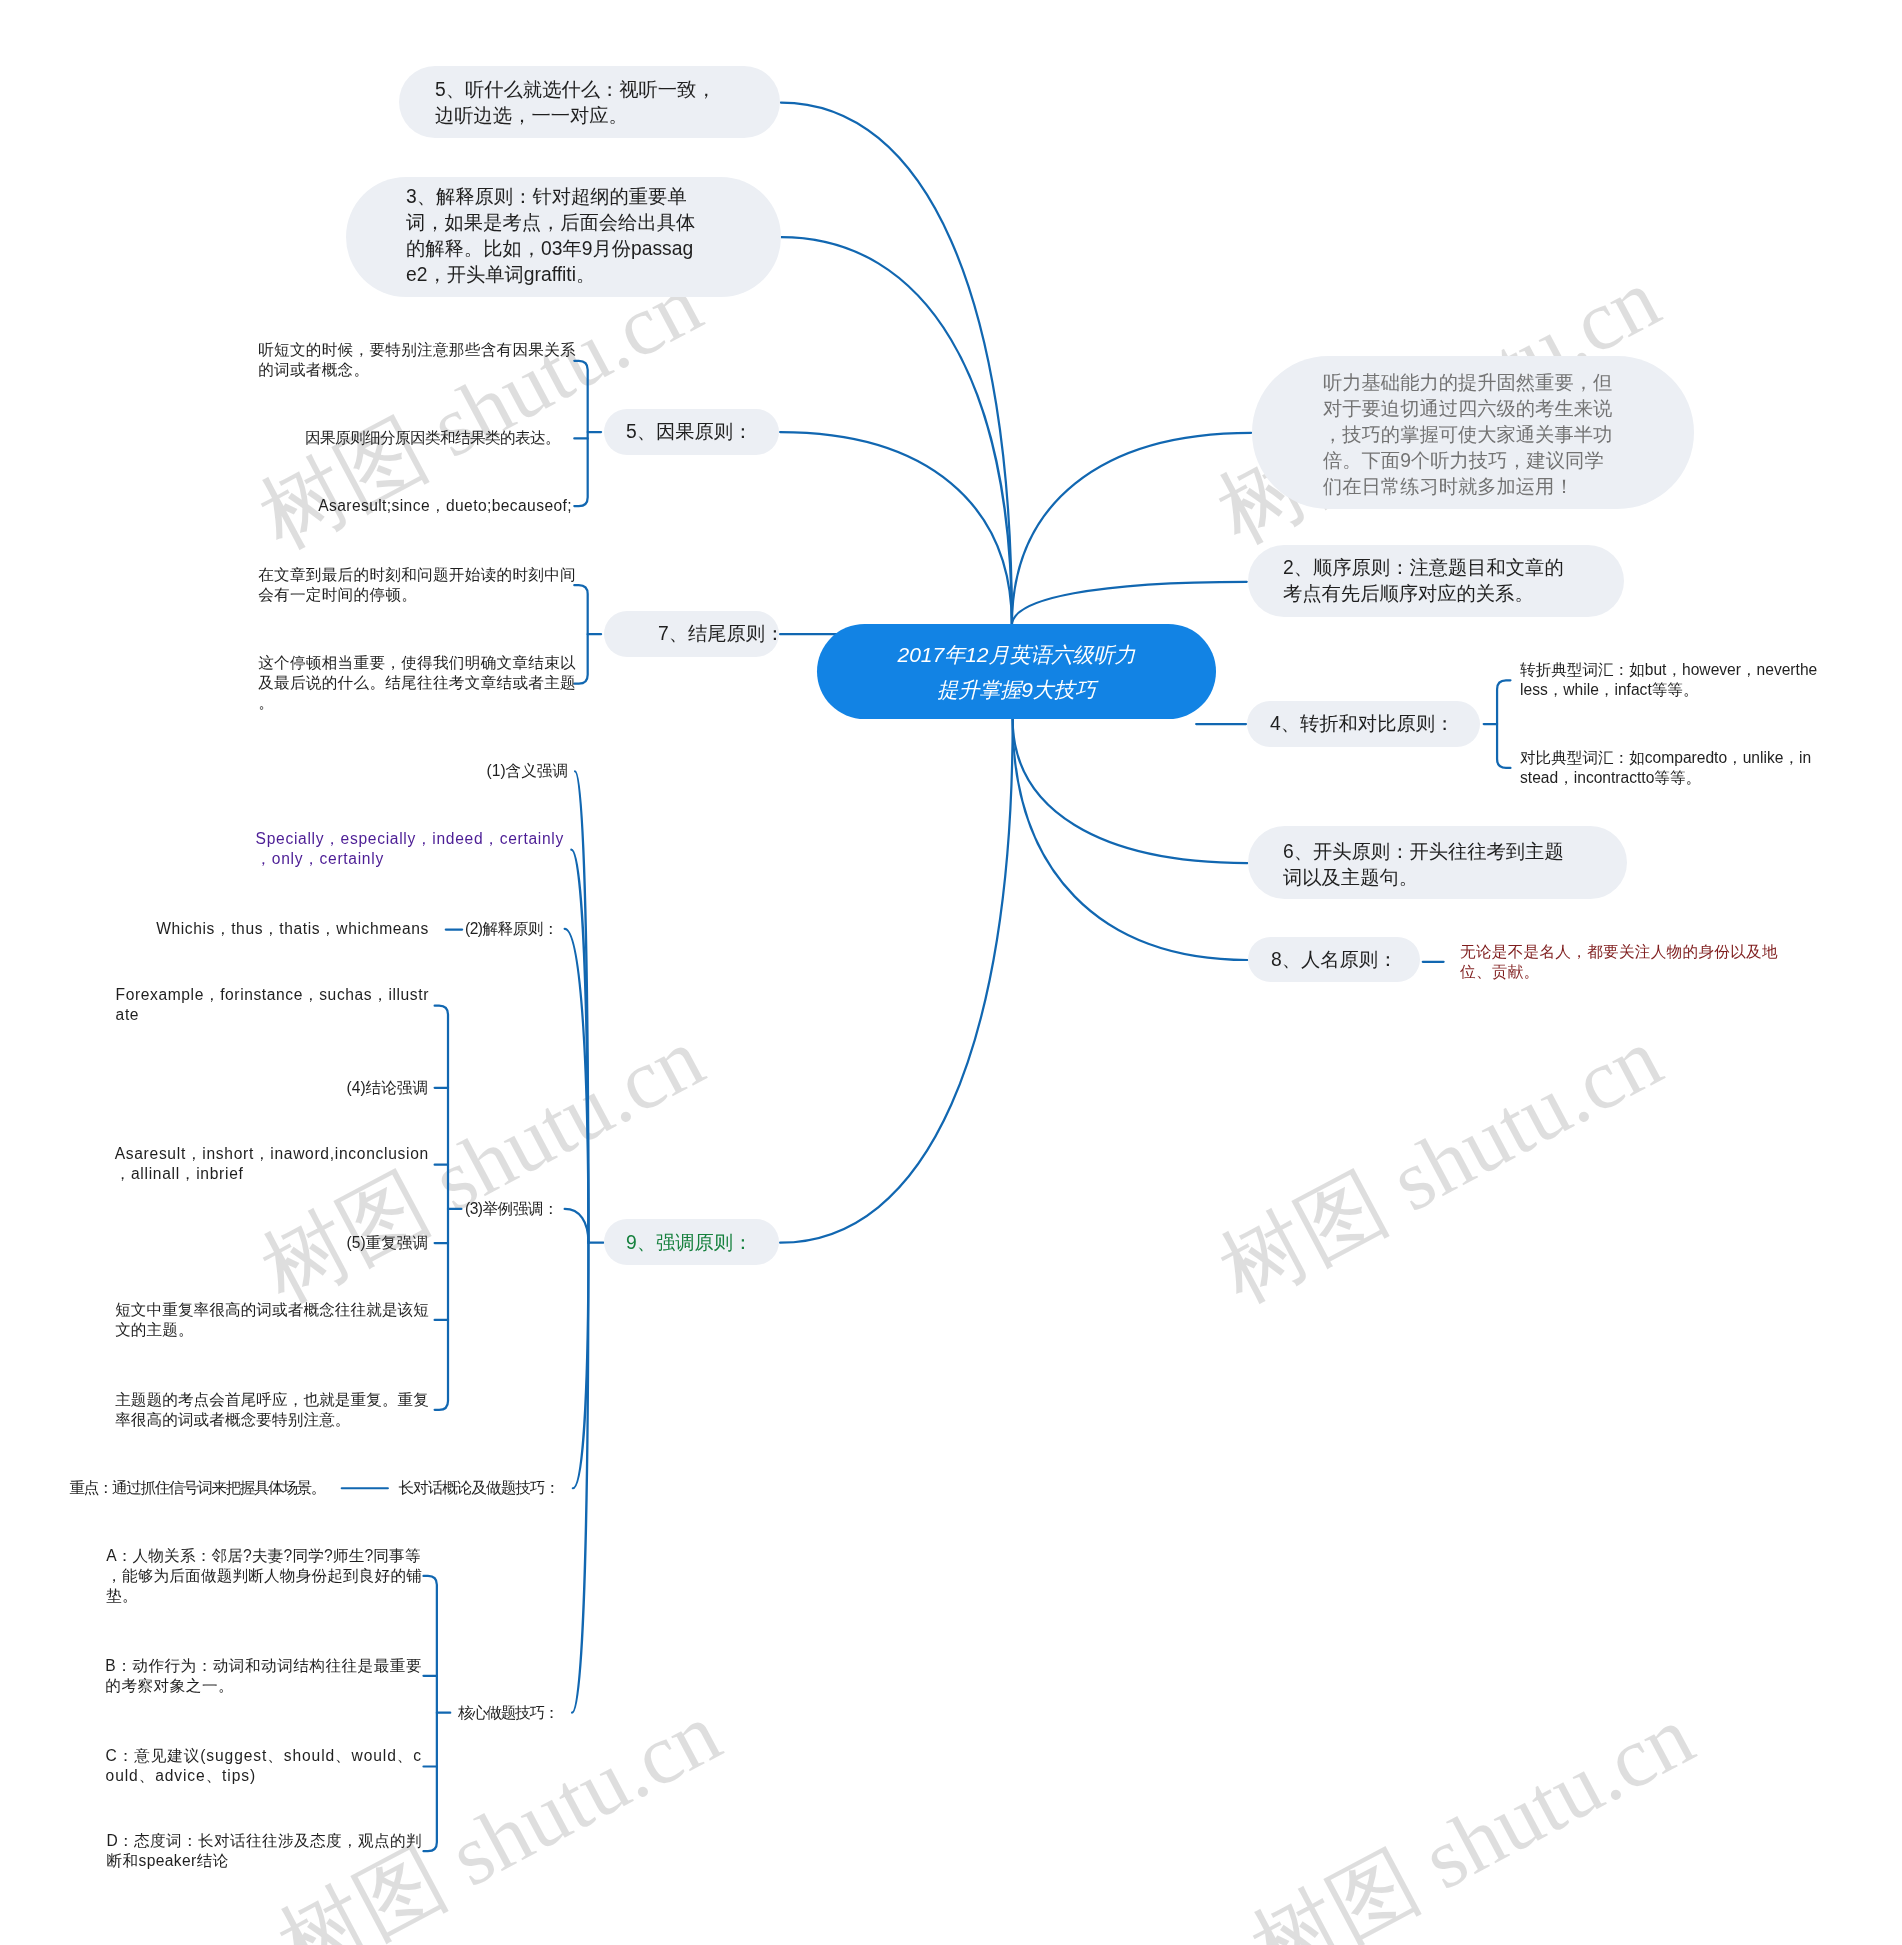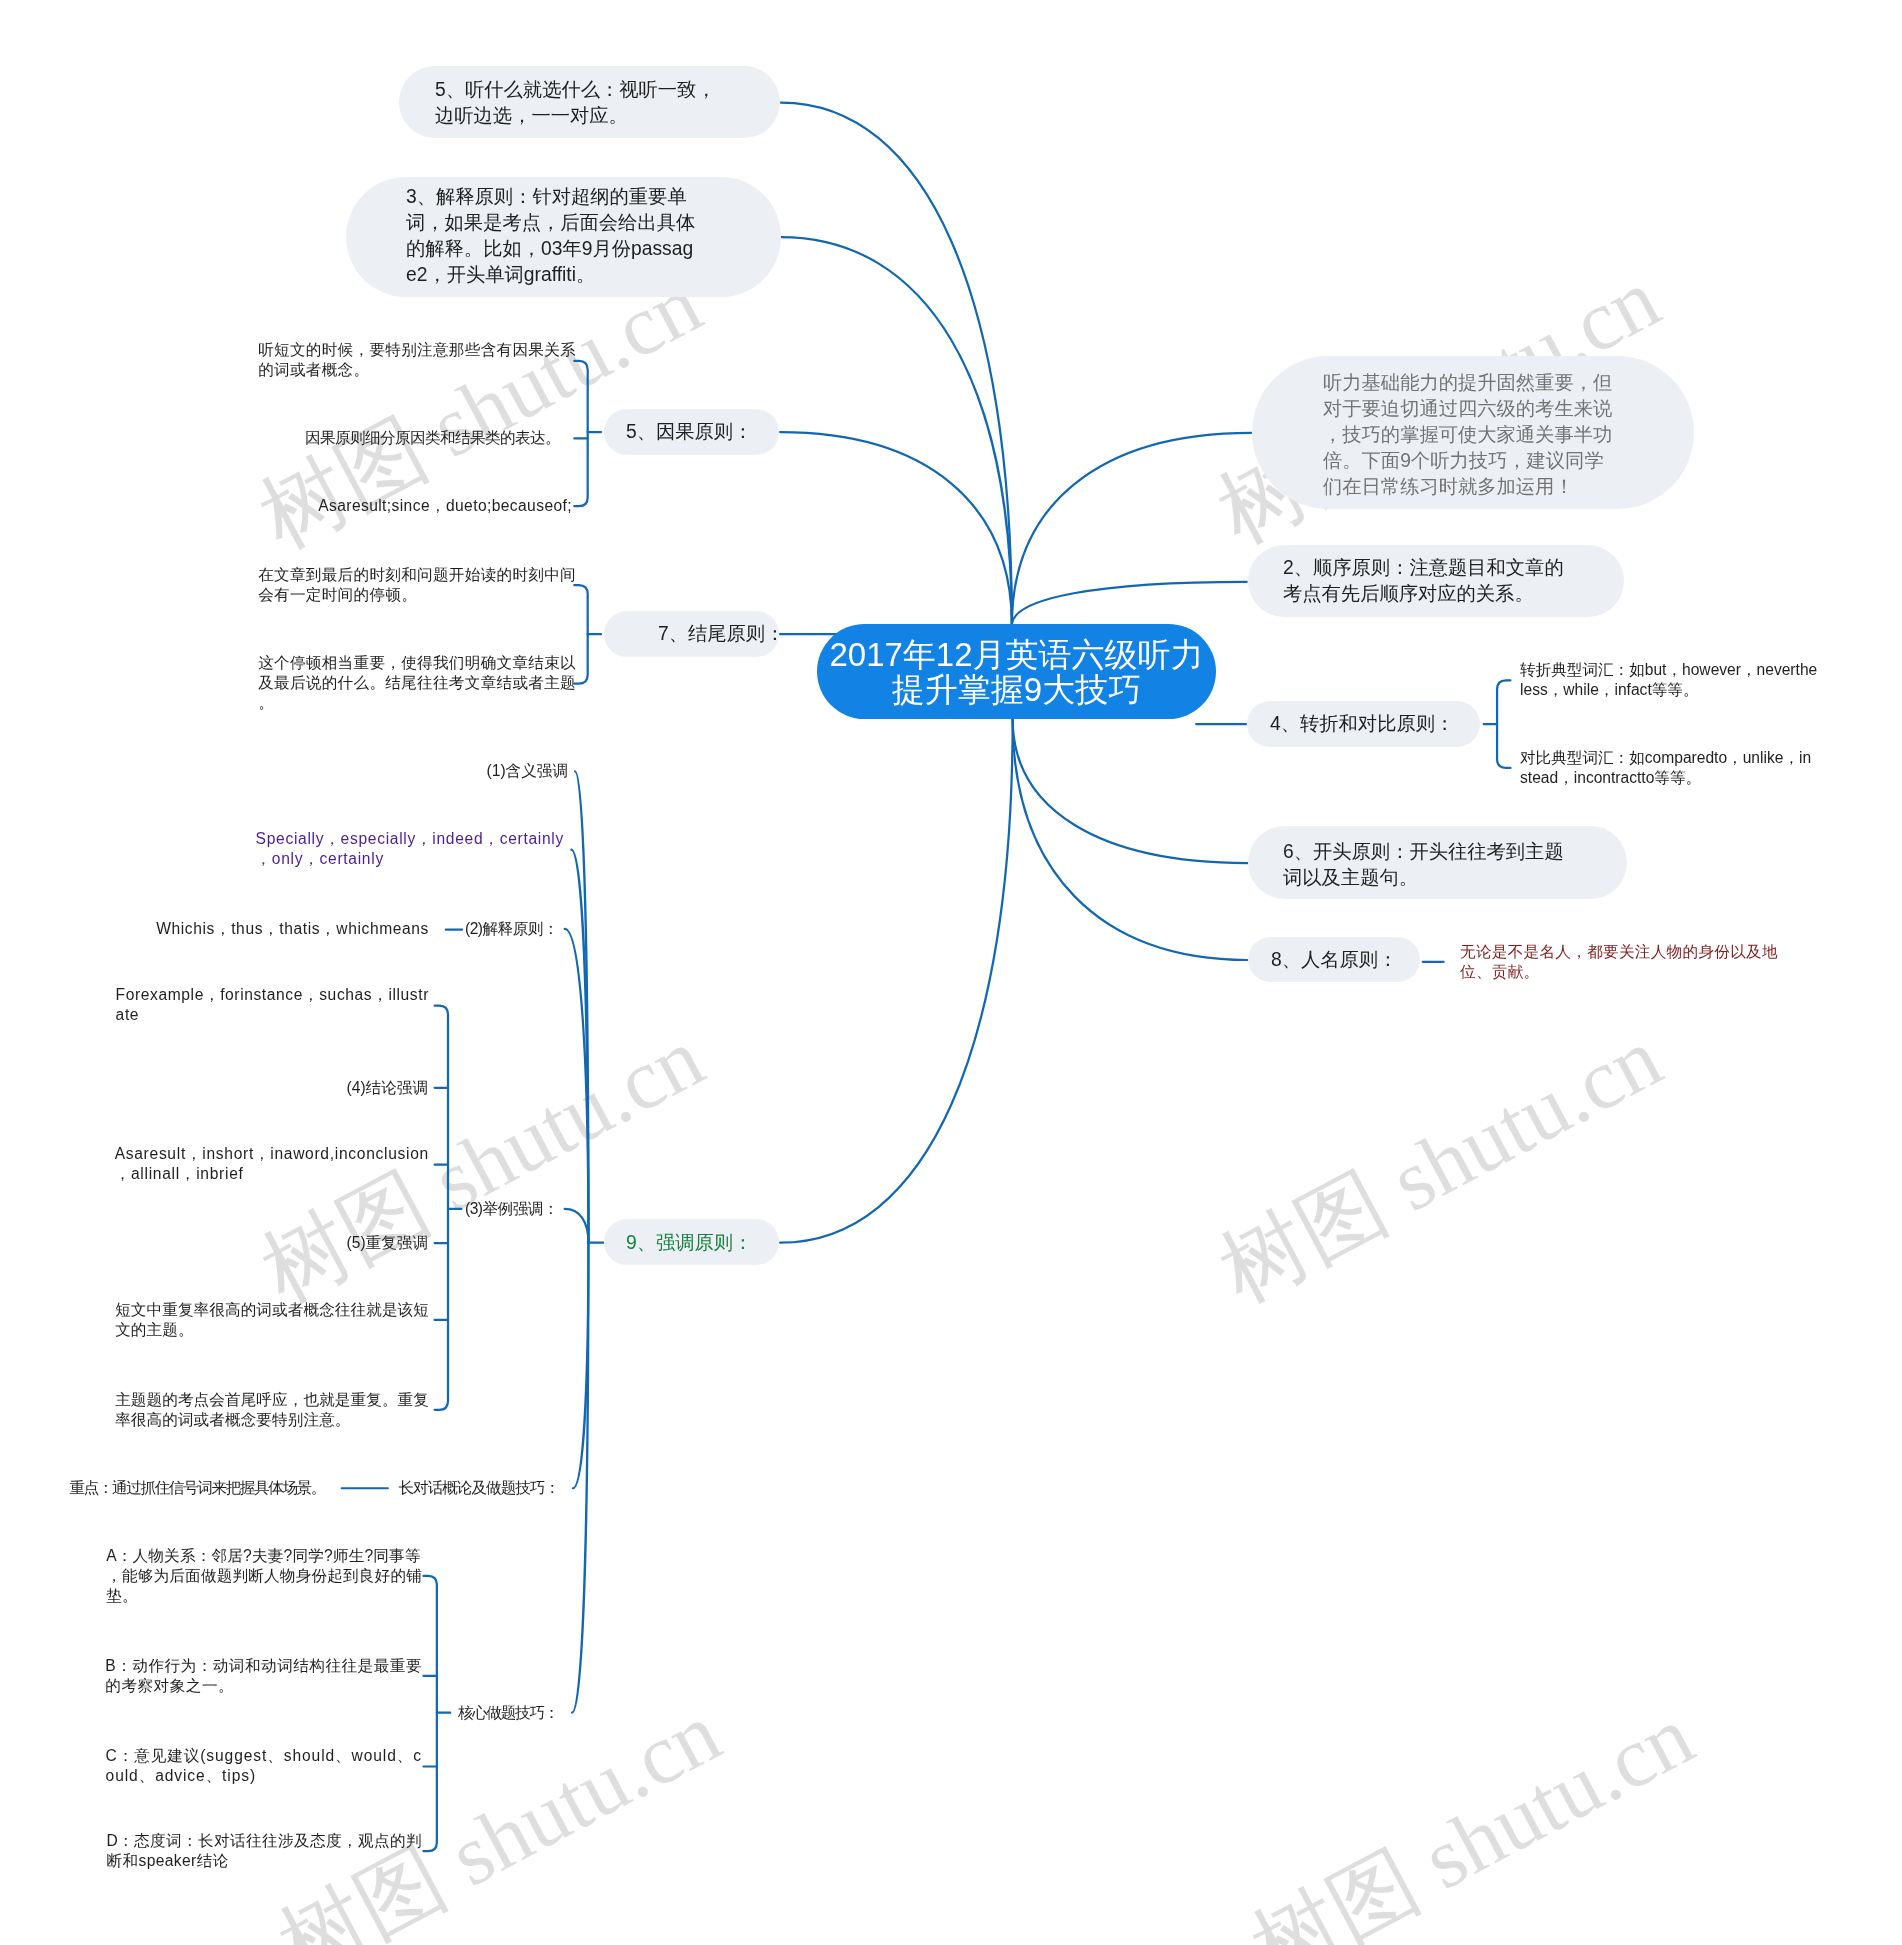--- a/index.html
+++ b/index.html
@@ -74,21 +74,21 @@
       <div class="pill" style="left: 604px; top: 409px; width: 175px; height: 46px; background: rgb(236, 239, 244);"></div>
       <div class="pill" style="left: 604px; top: 611px; width: 175px; height: 46px; background: rgb(236, 239, 244);"></div>
       <div class="pill" style="left: 604px; top: 1219px; width: 175px; height: 46px; background: rgb(236, 239, 244);"></div>
       <div class="pill" style="left: 1252px; top: 356px; width: 442px; height: 153px; background: rgb(236, 239, 244);"></div>
       <div class="pill" style="left: 1248px; top: 545px; width: 376px; height: 72px; background: rgb(236, 239, 244);"></div>
       <div class="pill" style="left: 1247px; top: 701px; width: 233px; height: 46px; background: rgb(236, 239, 244);"></div>
       <div class="pill" style="left: 1248px; top: 826px; width: 379px; height: 73px; background: rgb(236, 239, 244);"></div>
       <div class="pill" style="left: 1248px; top: 937px; width: 172px; height: 45px; background: rgb(236, 239, 244);"></div>
     </div>
   <div id="root" style="left: 817px; top: 624px; width: 399px; height: 95px; background: rgb(18, 131, 228); color: rgb(255, 255, 255);">
-      <span style="font-size: 33px; line-height: 35px;">2017年12月英语六级听力
+      <span style="font-size: 21px; line-height: 35px; font-style: italic;">2017年12月英语六级听力
 提升掌握9大技巧</span>
     </div>
   <div id="labels">
       <div class="tx" style="left: 435px; top: 77px; color: rgb(31, 31, 31); font-size: 19.3px; line-height: 26px;">5、听什么就选什么：视听一致，
 边听边选，一一对应。</div>
       <div class="tx" style="left: 406px; top: 184px; color: rgb(31, 31, 31); font-size: 19.3px; line-height: 26px;">3、解释原则：针对超纲的重要单
 词，如果是考点，后面会给出具体
 的解释。比如，03年9月份passag
 e2，开头单词graffiti。</div>
       <div class="tx" style="left: 626px; top: 419px; color: rgb(31, 31, 31); font-size: 19.3px; line-height: 26px;">5、因果原则：</div>

